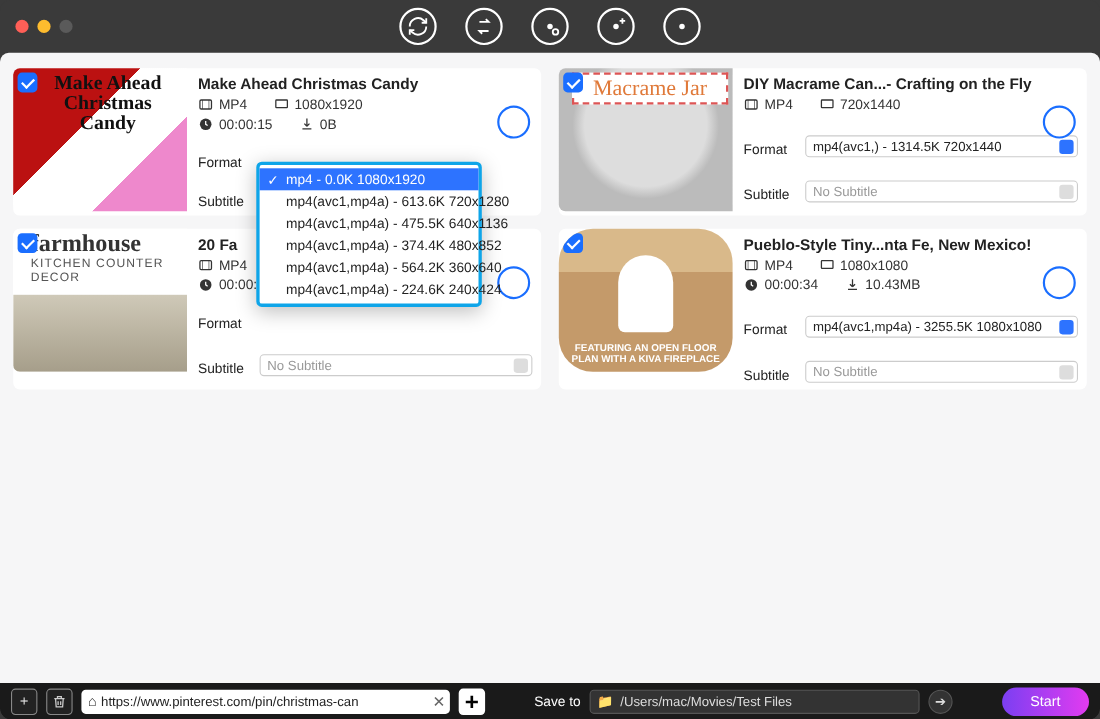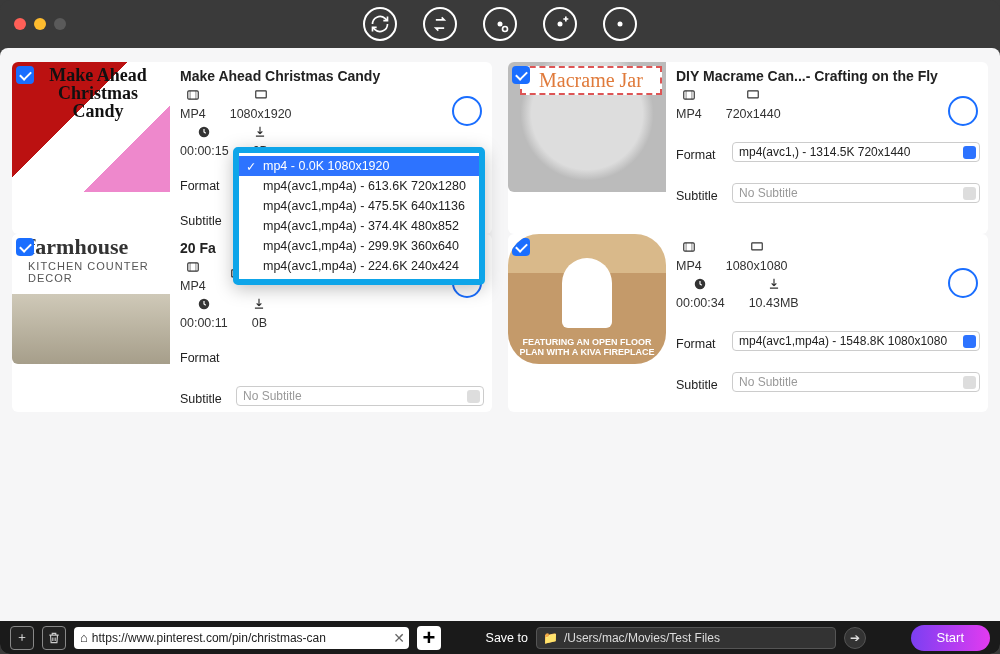--- a/index.html
+++ b/index.html
@@ -7,50 +7,50 @@
   .titlebar { height: 48px; background: #3a3a3a; display: flex; align-items: center; padding: 0 14px; position: relative; }
   .traffic { display: flex; gap: 8px; }
   .traffic span { width: 12px; height: 12px; border-radius: 50%; display: block; }
   .tl-close { background: #ff5f57; }
   .tl-min { background: #febc2e; }
   .tl-max { background: #5a5a5a; }
   .toolbar-icons { position: absolute; left: 50%; transform: translateX(-50%); display: flex; gap: 26px; }
   .ticon { width: 34px; height: 34px; border: 2px solid #fff; border-radius: 50%; display: flex; align-items: center; justify-content: center; color: #fff; }
   .ticon svg { width: 20px; height: 20px; }
   .content { position: absolute; top: 48px; bottom: 33px; left: 0; right: 0; background: #f6f6f7; border-radius: 8px 8px 0 0; padding: 14px 12px; overflow: hidden; }
-  .grid { display: grid; grid-template-columns: 1fr 1fr; gap: 0 16px; }
+  .grid { display: grid; grid-template-columns: 1fr 1fr; gap: 12px 16px; }
   .card { display: flex; gap: 10px; background: #fff; border-radius: 6px; position: relative; }
   .thumb { width: 158px; height: 130px; border-radius: 6px 0 0 6px; position: relative; background: #ccc; overflow: hidden; flex-shrink: 0; }
   .check { position: absolute; top: 4px; left: 4px; width: 18px; height: 18px; background: #1a6eff; border-radius: 4px; display: flex; align-items: center; justify-content: center; z-index: 5; }
   .check::after { content: ""; width: 5px; height: 9px; border: solid #fff; border-width: 0 2px 2px 0; transform: rotate(45deg); margin-top: -2px; }
   .meta { flex: 1; padding: 6px 8px 6px 0; display: flex; flex-direction: column; gap: 4px; min-width: 0; }
   .title { font-weight: 700; font-size: 14px; white-space: nowrap; overflow: hidden; text-overflow: ellipsis; }
   .row { display: flex; gap: 24px; align-items: center; font-size: 12.5px; color: #333; }
-  .row span { display: flex; align-items: center; gap: 5px; flex-direction: column; }
+  .row span { display: flex; align-items: center; gap: 5px; }
   .mi { width: 14px; height: 14px; fill: #333; flex-shrink: 0; }
   .dl { position: absolute; right: 10px; top: 34px; width: 30px; height: 30px; border: 2px solid #1a6eff; border-radius: 50%; display: flex; align-items: center; justify-content: center; background: #fff; }
   .dl svg { width: 14px; height: 14px; fill: #1a6eff; }
   .selrow { display: flex; align-items: flex-end; gap: 6px; font-size: 12.5px; margin-top: 17px; }
   .selrow label { width: 50px; }
   .sel { flex: 1; height: 20px; background: #fff; border: 1px solid #ccc; border-radius: 4px; padding: 0 18px 0 6px; font-size: 12px; position: relative; display: flex; align-items: center; white-space: nowrap; overflow: hidden; }
   .sel::after { content: ""; position: absolute; right: 3px; top: 3px; width: 13px; height: 13px; background: #2d73ff; border-radius: 3px; }
   .sel.muted { color: #999; }
   .sel.muted::after { background: #ddd; }
   .footer { position: absolute; bottom: 0; left: 0; right: 0; height: 33px; background: #1a1a1a; display: flex; align-items: center; padding: 0 10px; gap: 8px; color: #fff; font-size: 12.5px; border-radius: 0 0 10px 10px; }
   .fbtn { width: 24px; height: 24px; border: 1px solid #888; border-radius: 4px; display: flex; align-items: center; justify-content: center; color: #eee; background: #222; }
   .urlbox { display: flex; align-items: center; background: #fff; color: #222; border-radius: 4px; height: 22px; padding: 0 4px 0 6px; gap: 4px; width: 335px; }
   .urlbox span:first-child { font-size: 13px; }
   .urlbox .txt { flex: 1; white-space: nowrap; overflow: hidden; font-size: 12px; }
   .clear { font-size: 14px; color: #666; }
   .plus { width: 24px; height: 24px; background: #fff; color: #000; display: flex; align-items: center; justify-content: center; border-radius: 4px; font-size: 22px; font-weight: 700; }
   .spacer { flex: 1; }
   .pathbox { display: flex; align-items: center; background: #333; border: 1px solid #555; border-radius: 4px; height: 22px; padding: 0 6px; gap: 6px; width: 300px; color: #ddd; font-size: 12px; }
   .go { width: 22px; height: 22px; background: #333; border: 1px solid #555; border-radius: 50%; display: flex; align-items: center; justify-content: center; color: #ddd; font-size: 12px; }
   .start { background: linear-gradient(90deg, #7b3ff2, #e23bf0); color: #fff; border: none; border-radius: 14px; height: 26px; padding: 0 26px; font-size: 13px; font-weight: 500; }
-  .dropdown { position: absolute; left: 233px; top: 147px; width: 252px; background: #fff; border: 6px solid #0ea5e9; border-radius: 5px; box-shadow: 0 4px 18px rgba(0,0,0,.25); z-index: 100; padding: 3px 0; font-size: 12.5px; }
+  .dropdown { position: absolute; left: 233px; top: 147px; width: 205px; background: #fff; border: 3px solid #0ea5e9; border-radius: 5px; box-shadow: 0 4px 18px rgba(0,0,0,.25); z-index: 100; padding: 3px 0; font-size: 12.5px; }
   .dropdown .opt { padding: 3px 10px 3px 24px; position: relative; white-space: nowrap; }
   .dropdown .opt.sel-opt { background: #2d73ff; color: #fff; }
   .dropdown .opt.sel-opt::before { content: "✓"; position: absolute; left: 7px; }
   
   .th0 { background: linear-gradient(135deg,#b11 40%, #fff 40% 70%, #e8c 70%); }
   .th0-txt { position: absolute; top: 4px; left: 20px; right: 6px; color: #111; font-family: serif; font-weight: 700; font-size: 18px; line-height: 1; text-align: center; }
   .th1 { background: #fff; }
   .th1-txt { position: absolute; top: 0; left: 16px; right: 0; text-align: left; font-size: 11px; letter-spacing: 1px; color: #555; }
   .th1-txt b { font-family: cursive; font-size: 22px; display: block; color: #333; letter-spacing: 0; }
   .th1-img { position: absolute; bottom: 0; left: 0; right: 0; height: 70px; background: linear-gradient(#cfc9b8, #a69e8a); }
@@ -247,20 +247,21 @@
         </div>
     </div>
 
     <div class="card">
       <div class="thumb th3">
         <div class="check"></div>
         <div class="th3-fire"></div>
         <div class="th3-txt">FEATURING AN OPEN FLOOR PLAN WITH A KIVA FIREPLACE</div>
       </div>
       <div class="meta">
+        <div class="title">Pueblo-Style Tiny...nta Fe, New Mexico!</div>
         <div class="row">
           <span>
               <svg class="mi" viewBox="0 0 24 24">
                 <rect x="3" y="5" width="18" height="14" rx="2" fill="none" stroke="#333" stroke-width="2"></rect>
                 <path d="M7 5v14M17 5v14" stroke="#333"></path>
               </svg>
               <span>MP4</span>
             </span>
           <span>
               <svg class="mi" viewBox="0 0 24 24">
@@ -279,21 +280,21 @@
             </span>
           <span>
               <svg class="mi" viewBox="0 0 24 24">
                 <path d="M12 3v12m0 0l-4-4m4 4l4-4M5 19h14" stroke="#333" stroke-width="2" fill="none"></path>
               </svg>
               <span>10.43MB</span>
             </span>
         </div>
         <div class="selrow">
             <label>Format</label>
-            <div class="sel">mp4(avc1,mp4a) - 1548.8K 1080x1080</div>
+            <div class="sel">mp4(avc1,mp4a) - 3255.5K 1080x1080</div>
           </div>
         <div class="selrow">
             <label>Subtitle</label>
             <div class="sel muted">No Subtitle</div>
           </div>
       </div>
       <div class="dl">
           <svg viewBox="0 0 24 24">
             <path d="M12 3v12m0 0l-5-5m5 5l5-5M4 20h16"></path>
           </svg>
@@ -301,21 +302,21 @@
     </div>
 
   </div>
 </div>
 
 <div class="dropdown">
   <div class="opt sel-opt">mp4 - 0.0K 1080x1920</div>
   <div class="opt">mp4(avc1,mp4a) - 613.6K 720x1280</div>
   <div class="opt">mp4(avc1,mp4a) - 475.5K 640x1136</div>
   <div class="opt">mp4(avc1,mp4a) - 374.4K 480x852</div>
-  <div class="opt">mp4(avc1,mp4a) - 299.9K 360x640</div>
+  <div class="opt">mp4(avc1,mp4a) - 564.2K 360x640</div>
   <div class="opt">mp4(avc1,mp4a) - 224.6K 240x424</div>
 </div>
 
 <div class="footer">
   <div class="fbtn">＋</div>
   <div class="fbtn">
       <svg width="14" height="14" viewBox="0 0 24 24" fill="none" stroke="#ccc" stroke-width="2">
         <path d="M4 7h16M9 7V4h6v3M6 7l1 13h10l1-13M10 11v6M14 11v6"></path>
       </svg>
     </div>

